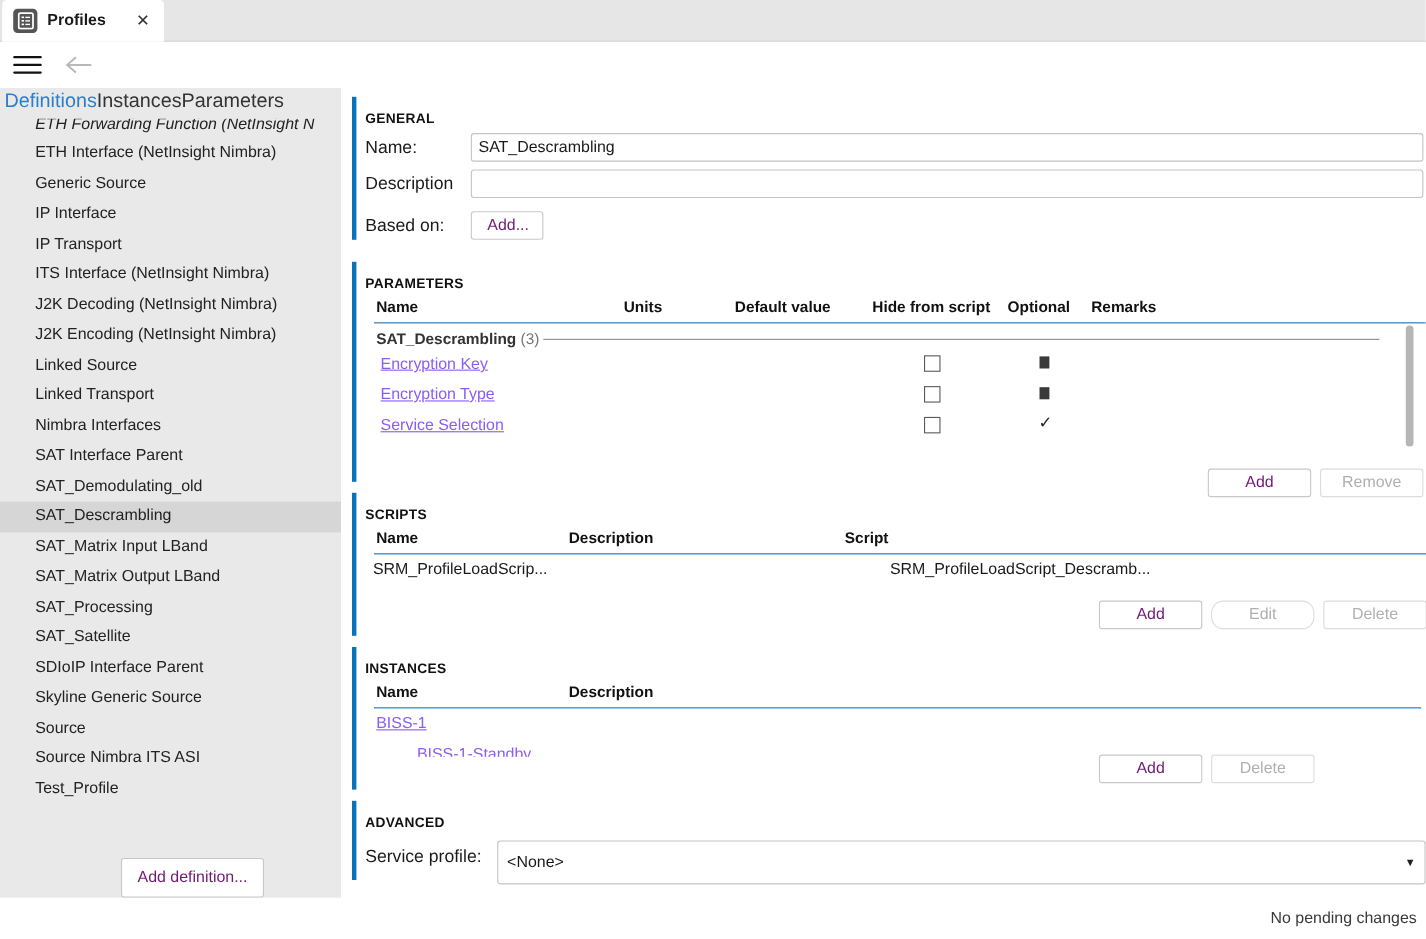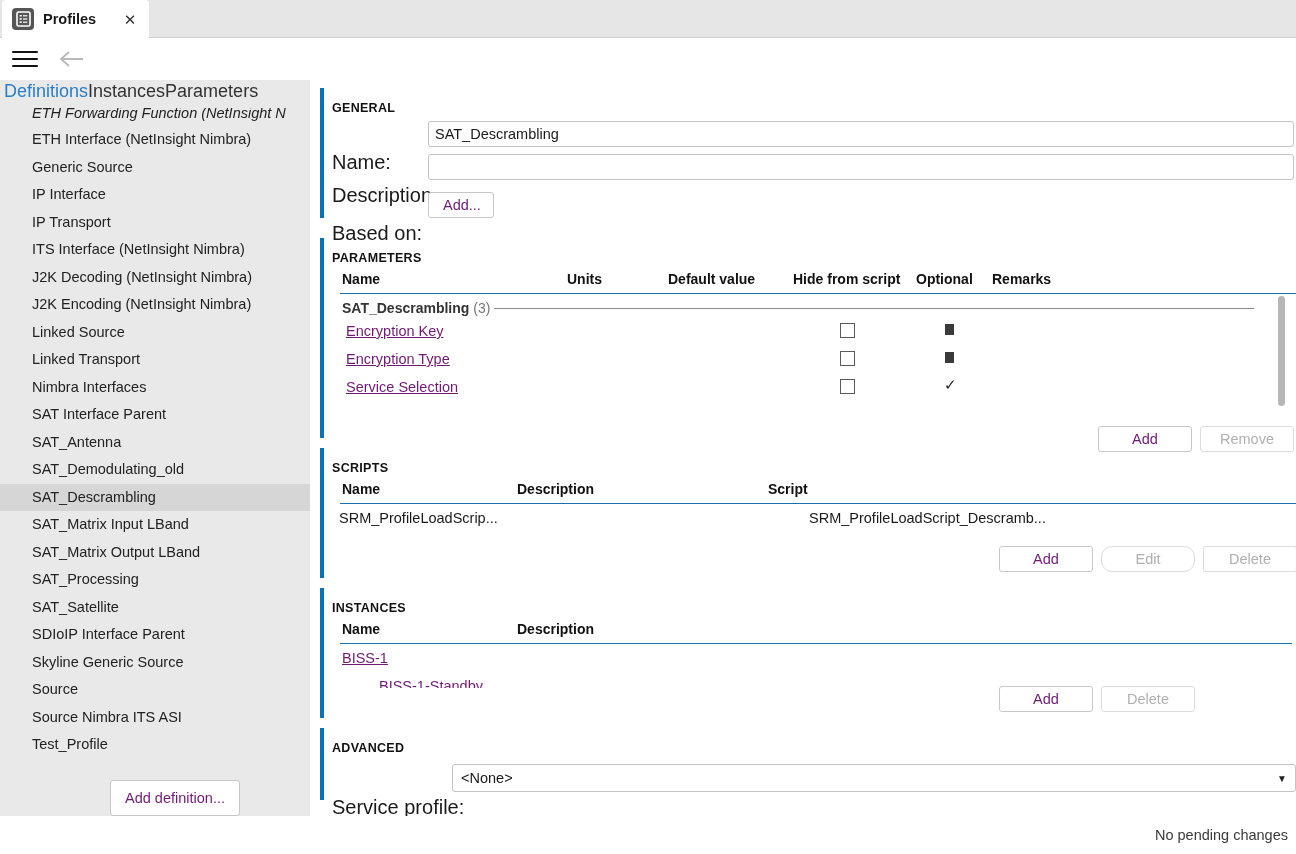--- a/index.html
+++ b/index.html
@@ -148,23 +148,22 @@
   .section-title {
     font-size: 12.5px;
     font-weight: bold;
     letter-spacing: 0.3px;
     color: #111111;
     position: absolute; top: 13px; left: 12px;
   }
 
   .field-label {
     position: absolute;
-    font-size: 20px;
-    color: #1a1a1a;
-    margin-top: 25px;
+    font-size: 16px;
+    color: #1a1a1a;
   }
   .textinput {
     position: absolute;
     height: 26px;
     background: #ffffff;
     border: 1px solid #c4c4c4;
     border-radius: 3px;
     font-family: "Liberation Sans", sans-serif;
     font-size: 14.5px;
     color: #1a1a1a;
@@ -185,21 +184,21 @@
     height: 1px;
     background: #1a6fb0;
   }
   .cell {
     position: absolute;
     font-size: 14.5px;
     color: #1a1a1a;
     white-space: nowrap;
   }
   .link {
-    color: #701a75;
+    color: #8b5cf6;
     text-decoration: underline;
     cursor: pointer;
   }
   .grouprow {
     position: absolute;
     font-size: 14px;
     font-weight: bold;
     color: #333333;
     white-space: nowrap;
   }
@@ -231,21 +230,21 @@
     position: absolute;
     width: 7px;
     background: #b6b6b6;
     border-radius: 4px;
     cursor: pointer;
   }
   .btnrow { position: absolute; display: flex; gap: 8px; }
 
   .select {
     position: absolute;
-    height: 28px;
+    height: 40px;
     background: #ffffff;
     border: 1px solid #c4c4c4;
     border-radius: 3px;
     font-size: 14.5px;
     color: #1a1a1a;
     display: flex; align-items: center;
     padding: 0 8px;
     cursor: pointer;
   }
   .select .caret {
@@ -319,21 +318,20 @@
     <div class="def-item">Generic Source</div>
     <div class="def-item">IP Interface</div>
     <div class="def-item">IP Transport</div>
     <div class="def-item">ITS Interface (NetInsight Nimbra)</div>
     <div class="def-item">J2K Decoding (NetInsight Nimbra)</div>
     <div class="def-item">J2K Encoding (NetInsight Nimbra)</div>
     <div class="def-item">Linked Source</div>
     <div class="def-item">Linked Transport</div>
     <div class="def-item">Nimbra Interfaces</div>
     <div class="def-item">SAT Interface Parent</div>
-    <div class="def-item">SAT_Antenna</div>
     <div class="def-item">SAT_Demodulating_old</div>
     <div class="def-item selected">SAT_Descrambling</div>
     <div class="def-item">SAT_Matrix Input LBand</div>
     <div class="def-item">SAT_Matrix Output LBand</div>
     <div class="def-item">SAT_Processing</div>
     <div class="def-item">SAT_Satellite</div>
     <div class="def-item">SDIoIP Interface Parent</div>
     <div class="def-item">Skyline Generic Source</div>
     <div class="def-item">Source</div>
     <div class="def-item">Source Nimbra ITS ASI</div>

